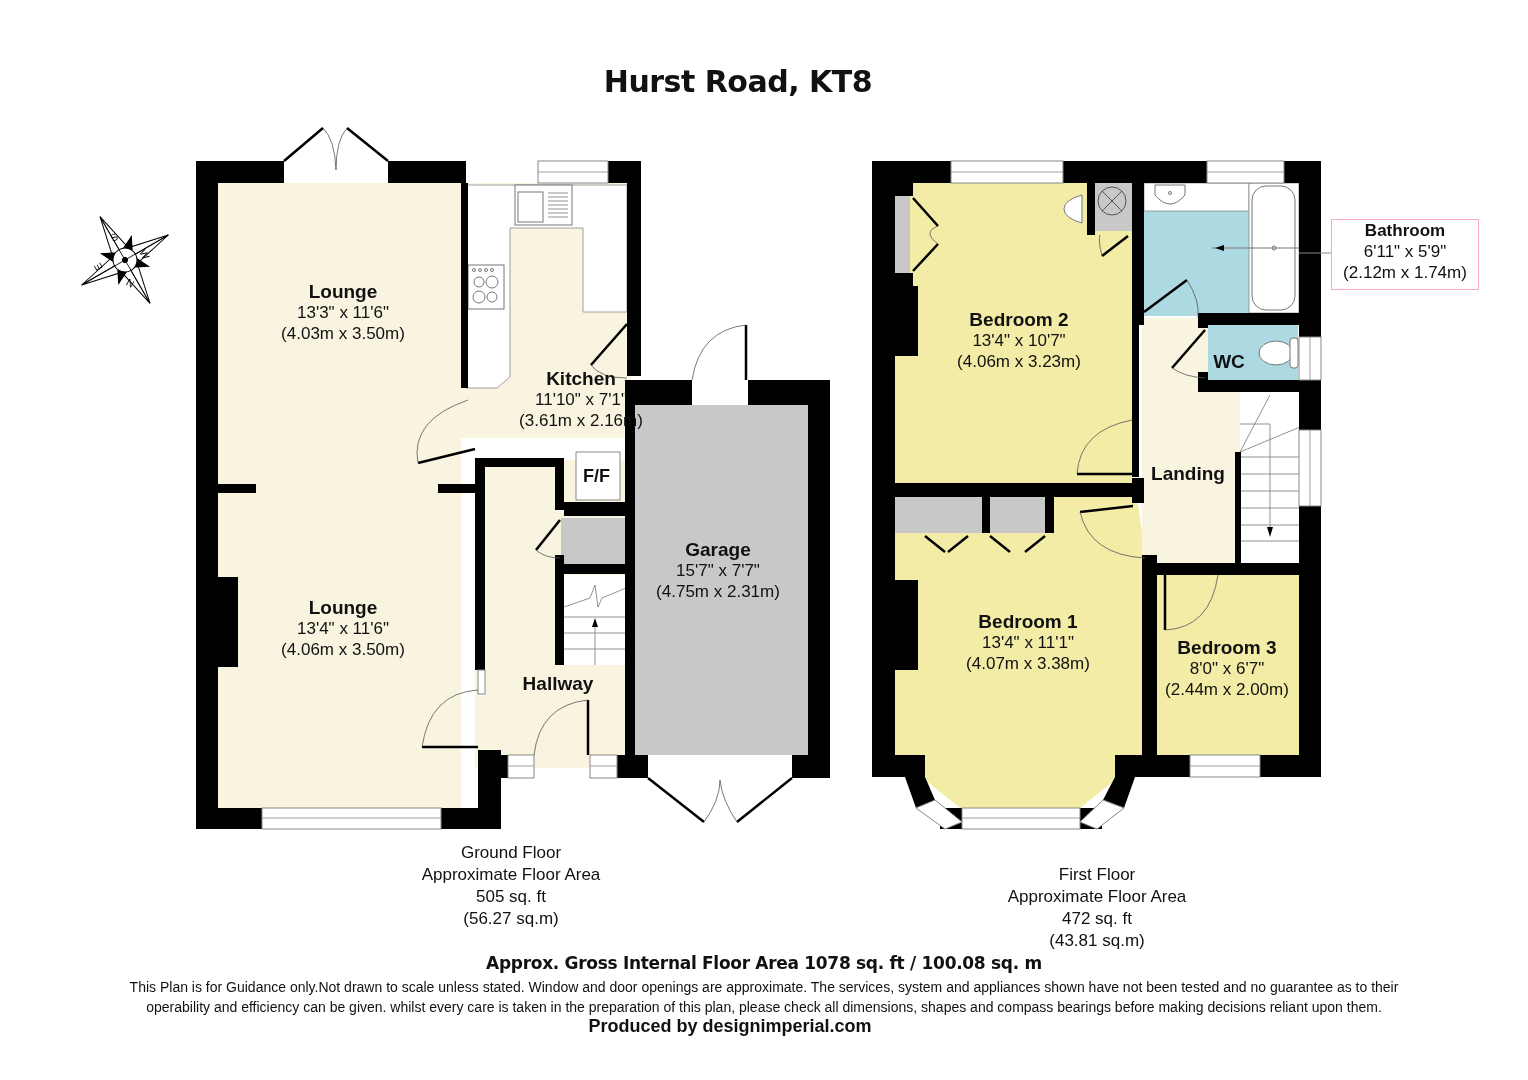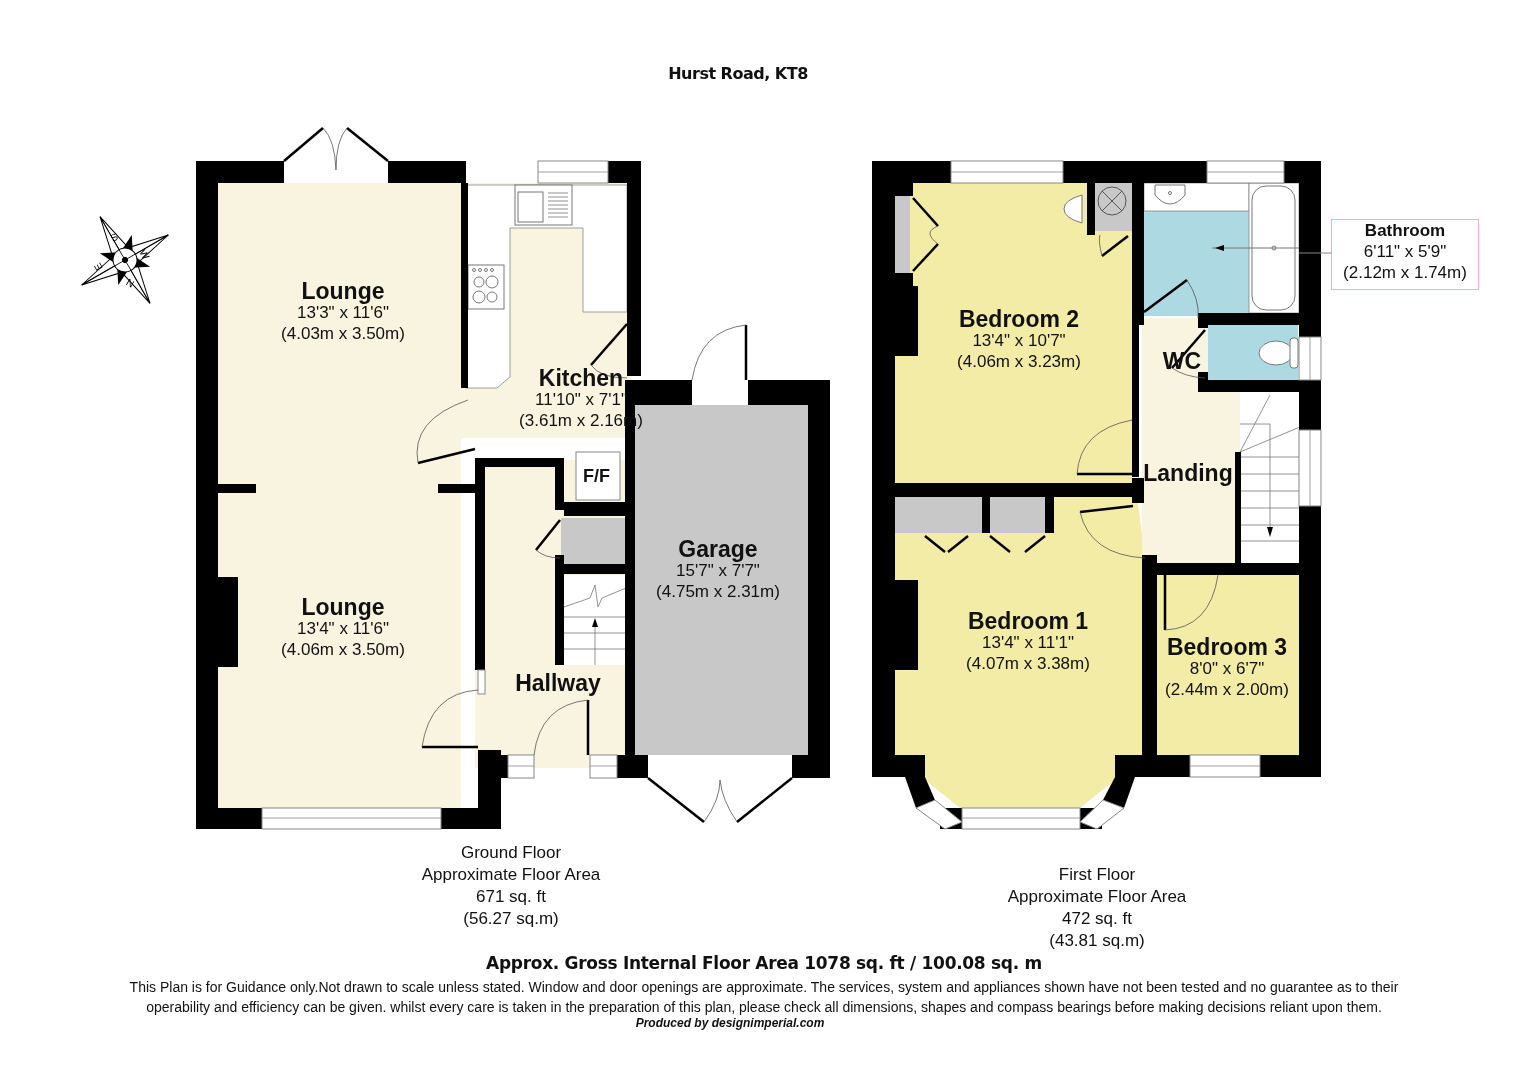--- a/index.html
+++ b/index.html
@@ -1,30 +1,30 @@
 <!DOCTYPE html>
 <html><head>
 <meta charset="utf-8">
 <style>
   html, body { margin: 0; padding: 0; background: #ffffff; }
   body { width: 1528px; height: 1080px; position: relative; overflow: hidden; font-family: "Liberation Sans", sans-serif; color: #111; }
   .abs { position: absolute; }
   #plan-svg { position: absolute; left: 0; top: 0; }
-  .title { left: 0; width: 1476px; top: 64px; text-align: center; font-family: "DejaVu Sans", sans-serif; font-weight: bold; font-size: 16px; letter-spacing: -0.5px; }
+  .title { left: 0; width: 1476px; top: 64px; text-align: center; font-family: "DejaVu Sans", sans-serif; font-weight: bold; font-size: 30px; letter-spacing: -0.5px; }
   .room-label { position: absolute; text-align: center; transform: translateX(-50%); white-space: nowrap; line-height: 21px; }
-  .room-label .name { font-weight: bold; font-size: 23px; display: block; }
+  .room-label .name { font-weight: bold; font-size: 19px; display: block; }
   .room-label .dim { font-size: 17px; display: block; }
   .ff-label { position: absolute; font-weight: bold; font-size: 18px; }
   .bath-box { position: absolute; left: 1331px; top: 219px; width: 146px; height: 69px; border: 1px solid #f9a8d4; background: #fff; text-align: center; line-height: 21px; font-size: 17px; }
   .bath-box .name { font-weight: bold; display: block; }
   .bath-box .dim { display: block; }
   .floor-summary { position: absolute; text-align: center; transform: translateX(-50%); font-size: 17px; line-height: 22px; white-space: nowrap; }
   .gross { left: 0; width: 1528px; top: 953px; text-align: center; font-family: "DejaVu Sans", sans-serif; font-weight: bold; font-size: 17px; letter-spacing: -0.3px; }
   .disclaimer { left: 0; width: 1528px; top: 977px; text-align: center; font-size: 14px; line-height: 20px; }
-  .producer { left: 0; width: 1460px; top: 1016px; text-align: center; font-weight: bold; font-size: 12px; font-style: italic; }
+  .producer { left: 0; width: 1460px; top: 1016px; text-align: center; font-weight: bold; font-size: 18px; }
 </style>
 </head>
 <body>
 
 <div class="abs title">Hurst Road, KT8</div>
 
 <svg id="plan-svg" width="1528" height="1080" viewBox="0 0 1528 1080" xmlns="http://www.w3.org/2000/svg">
 
   <g transform="translate(125,260)">
     <g transform="rotate(-30)">
@@ -362,41 +362,41 @@
 <div class="room-label" style="left:1019px; top:309px;">
   <span class="name">Bedroom 2</span>
   <span class="dim">13'4" x 10'7"</span>
   <span class="dim">(4.06m x 3.23m)</span>
 </div>
 <div class="bath-box">
   <span class="name">Bathroom</span>
   <span class="dim">6'11" x 5'9"</span>
   <span class="dim">(2.12m x 1.74m)</span>
 </div>
-<div class="room-label" style="left:1182px; top:351px;">
+<div class="room-label" style="left:1229px; top:351px;">
   <span class="name">WC</span>
 </div>
 <div class="room-label" style="left:1188px; top:463px;">
   <span class="name">Landing</span>
 </div>
 <div class="room-label" style="left:1028px; top:611px;">
   <span class="name">Bedroom 1</span>
   <span class="dim">13'4" x 11'1"</span>
   <span class="dim">(4.07m x 3.38m)</span>
 </div>
 <div class="room-label" style="left:1227px; top:637px;">
   <span class="name">Bedroom 3</span>
   <span class="dim">8'0" x 6'7"</span>
   <span class="dim">(2.44m x 2.00m)</span>
 </div>
 
 <div class="floor-summary" style="left:511px; top:842px;">
   <div>Ground Floor</div>
   <div>Approximate Floor Area</div>
-  <div>671 sq. ft</div>
+  <div>505 sq. ft</div>
   <div>(56.27 sq.m)</div>
 </div>
 <div class="floor-summary" style="left:1097px; top:864px;">
   <div>First Floor</div>
   <div>Approximate Floor Area</div>
   <div>472 sq. ft</div>
   <div>(43.81 sq.m)</div>
 </div>
 
 <div class="abs gross">Approx. Gross Internal Floor Area 1078 sq. ft /  100.08 sq. m</div>

